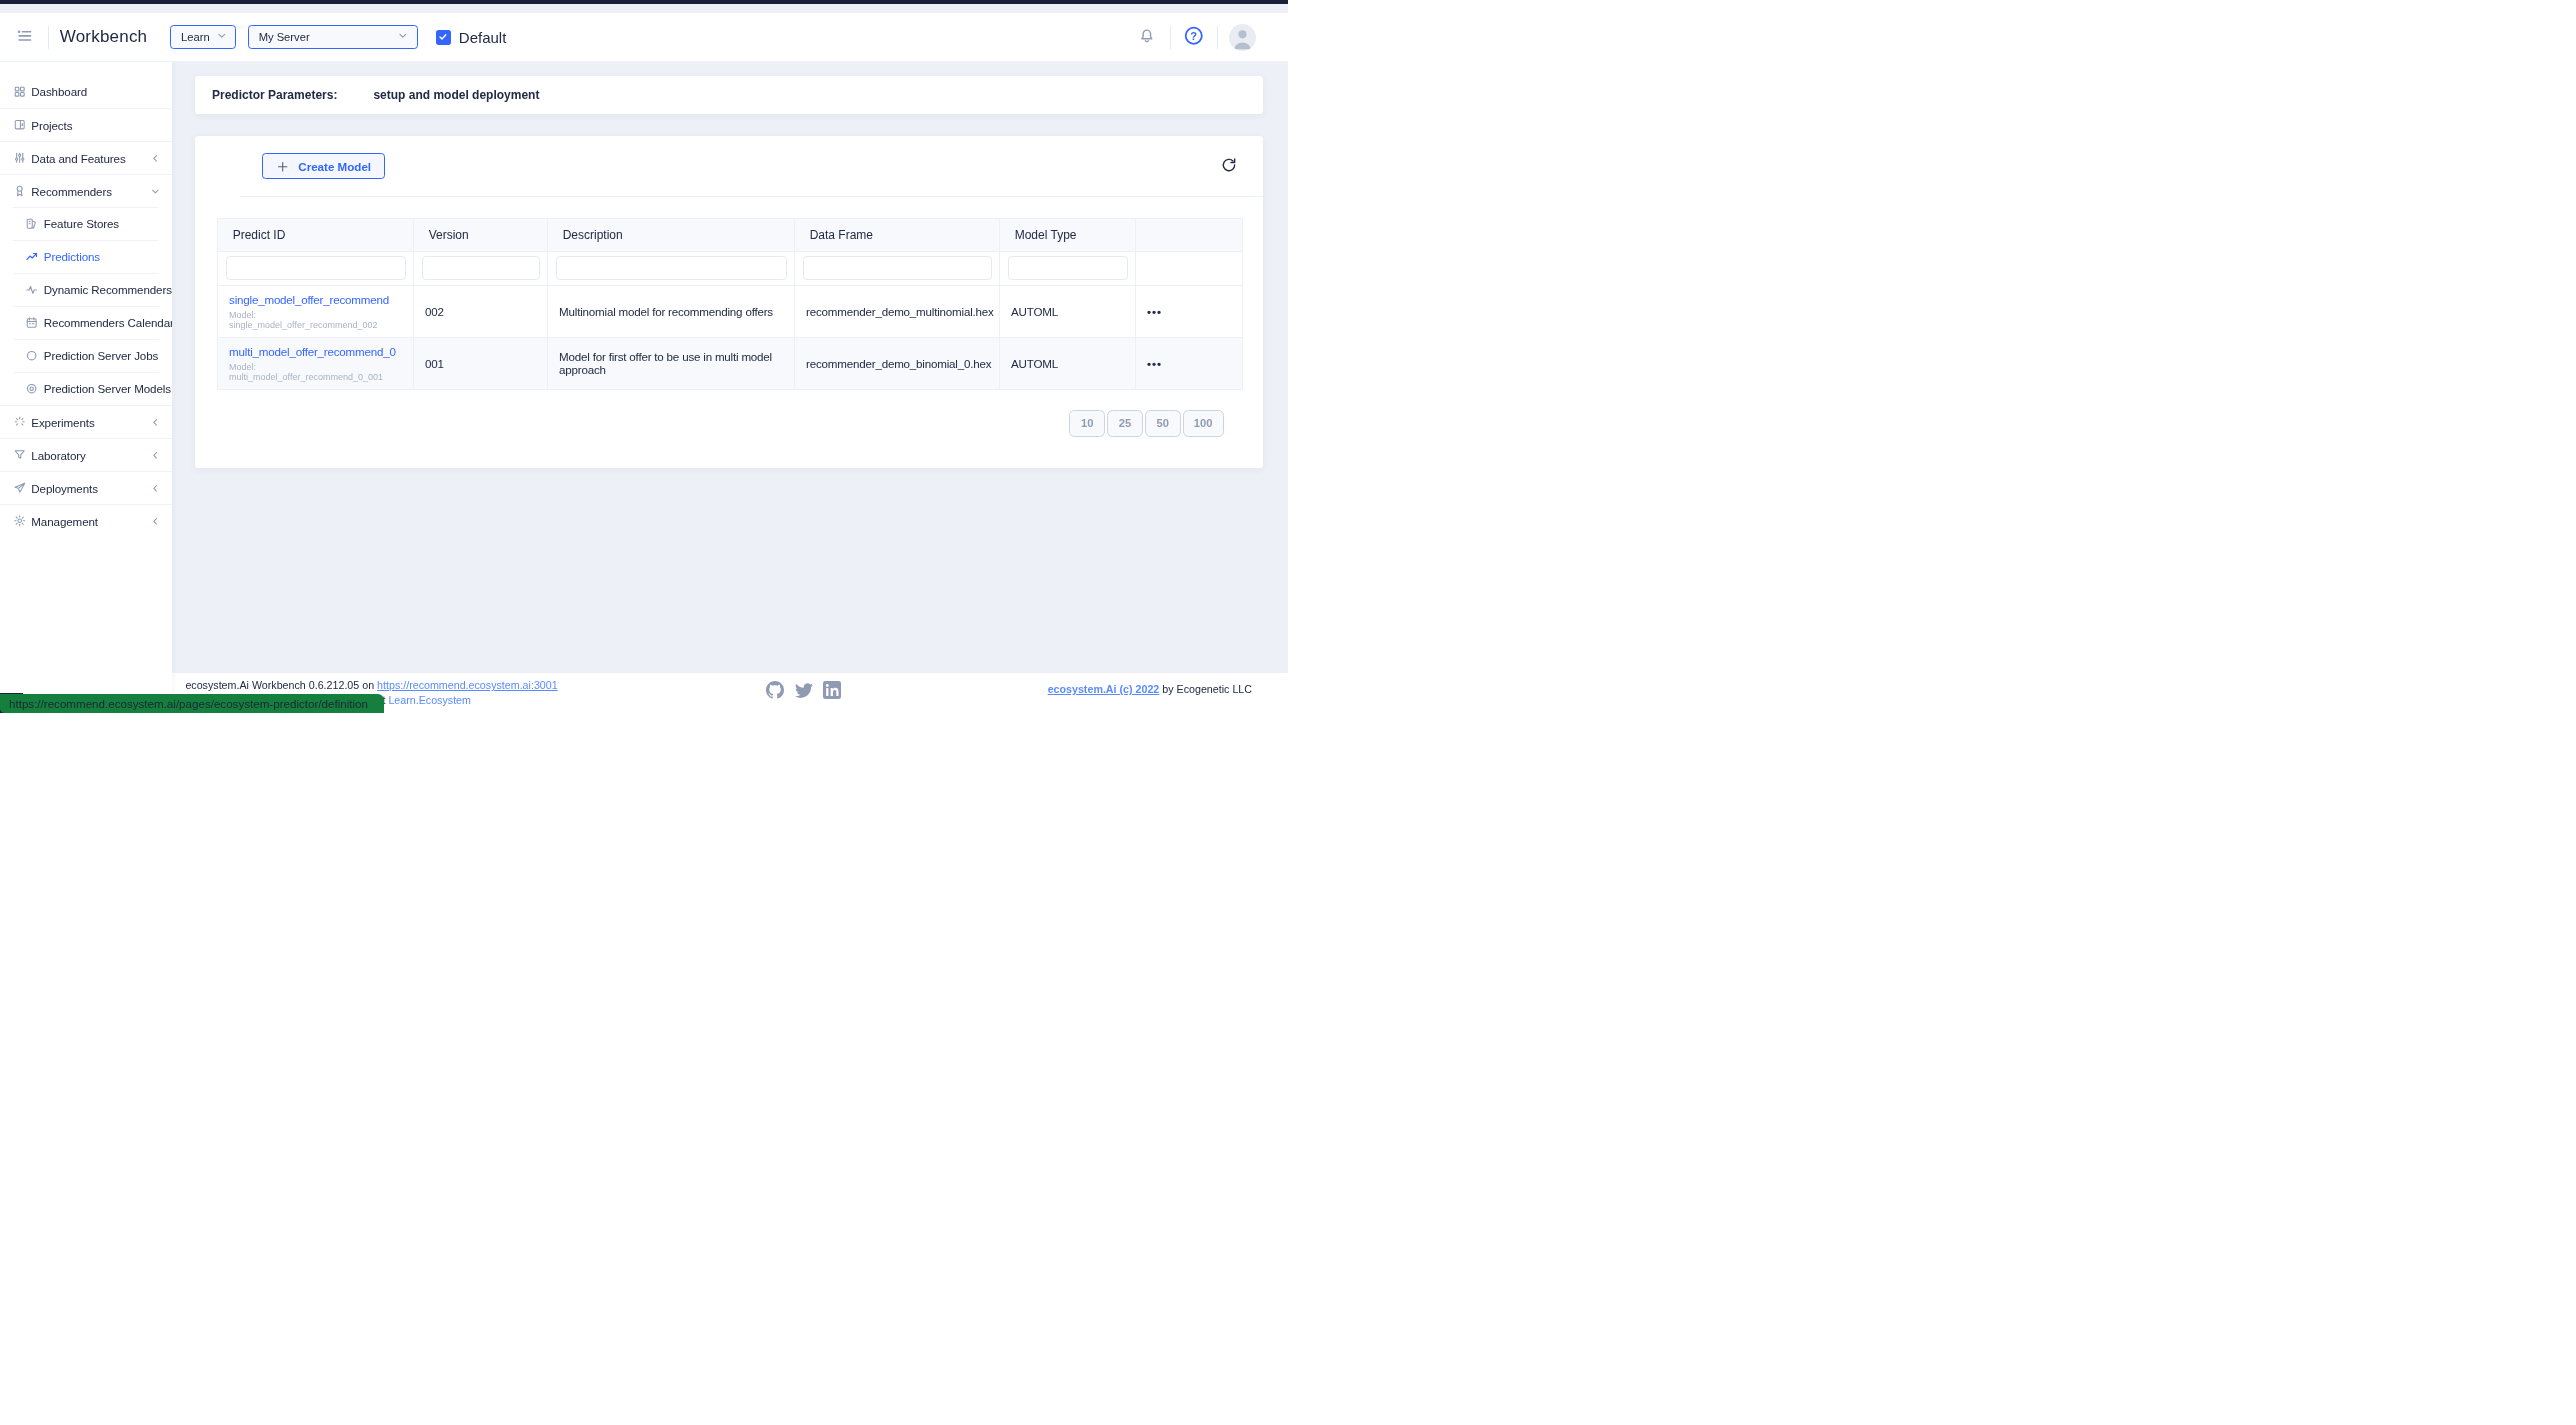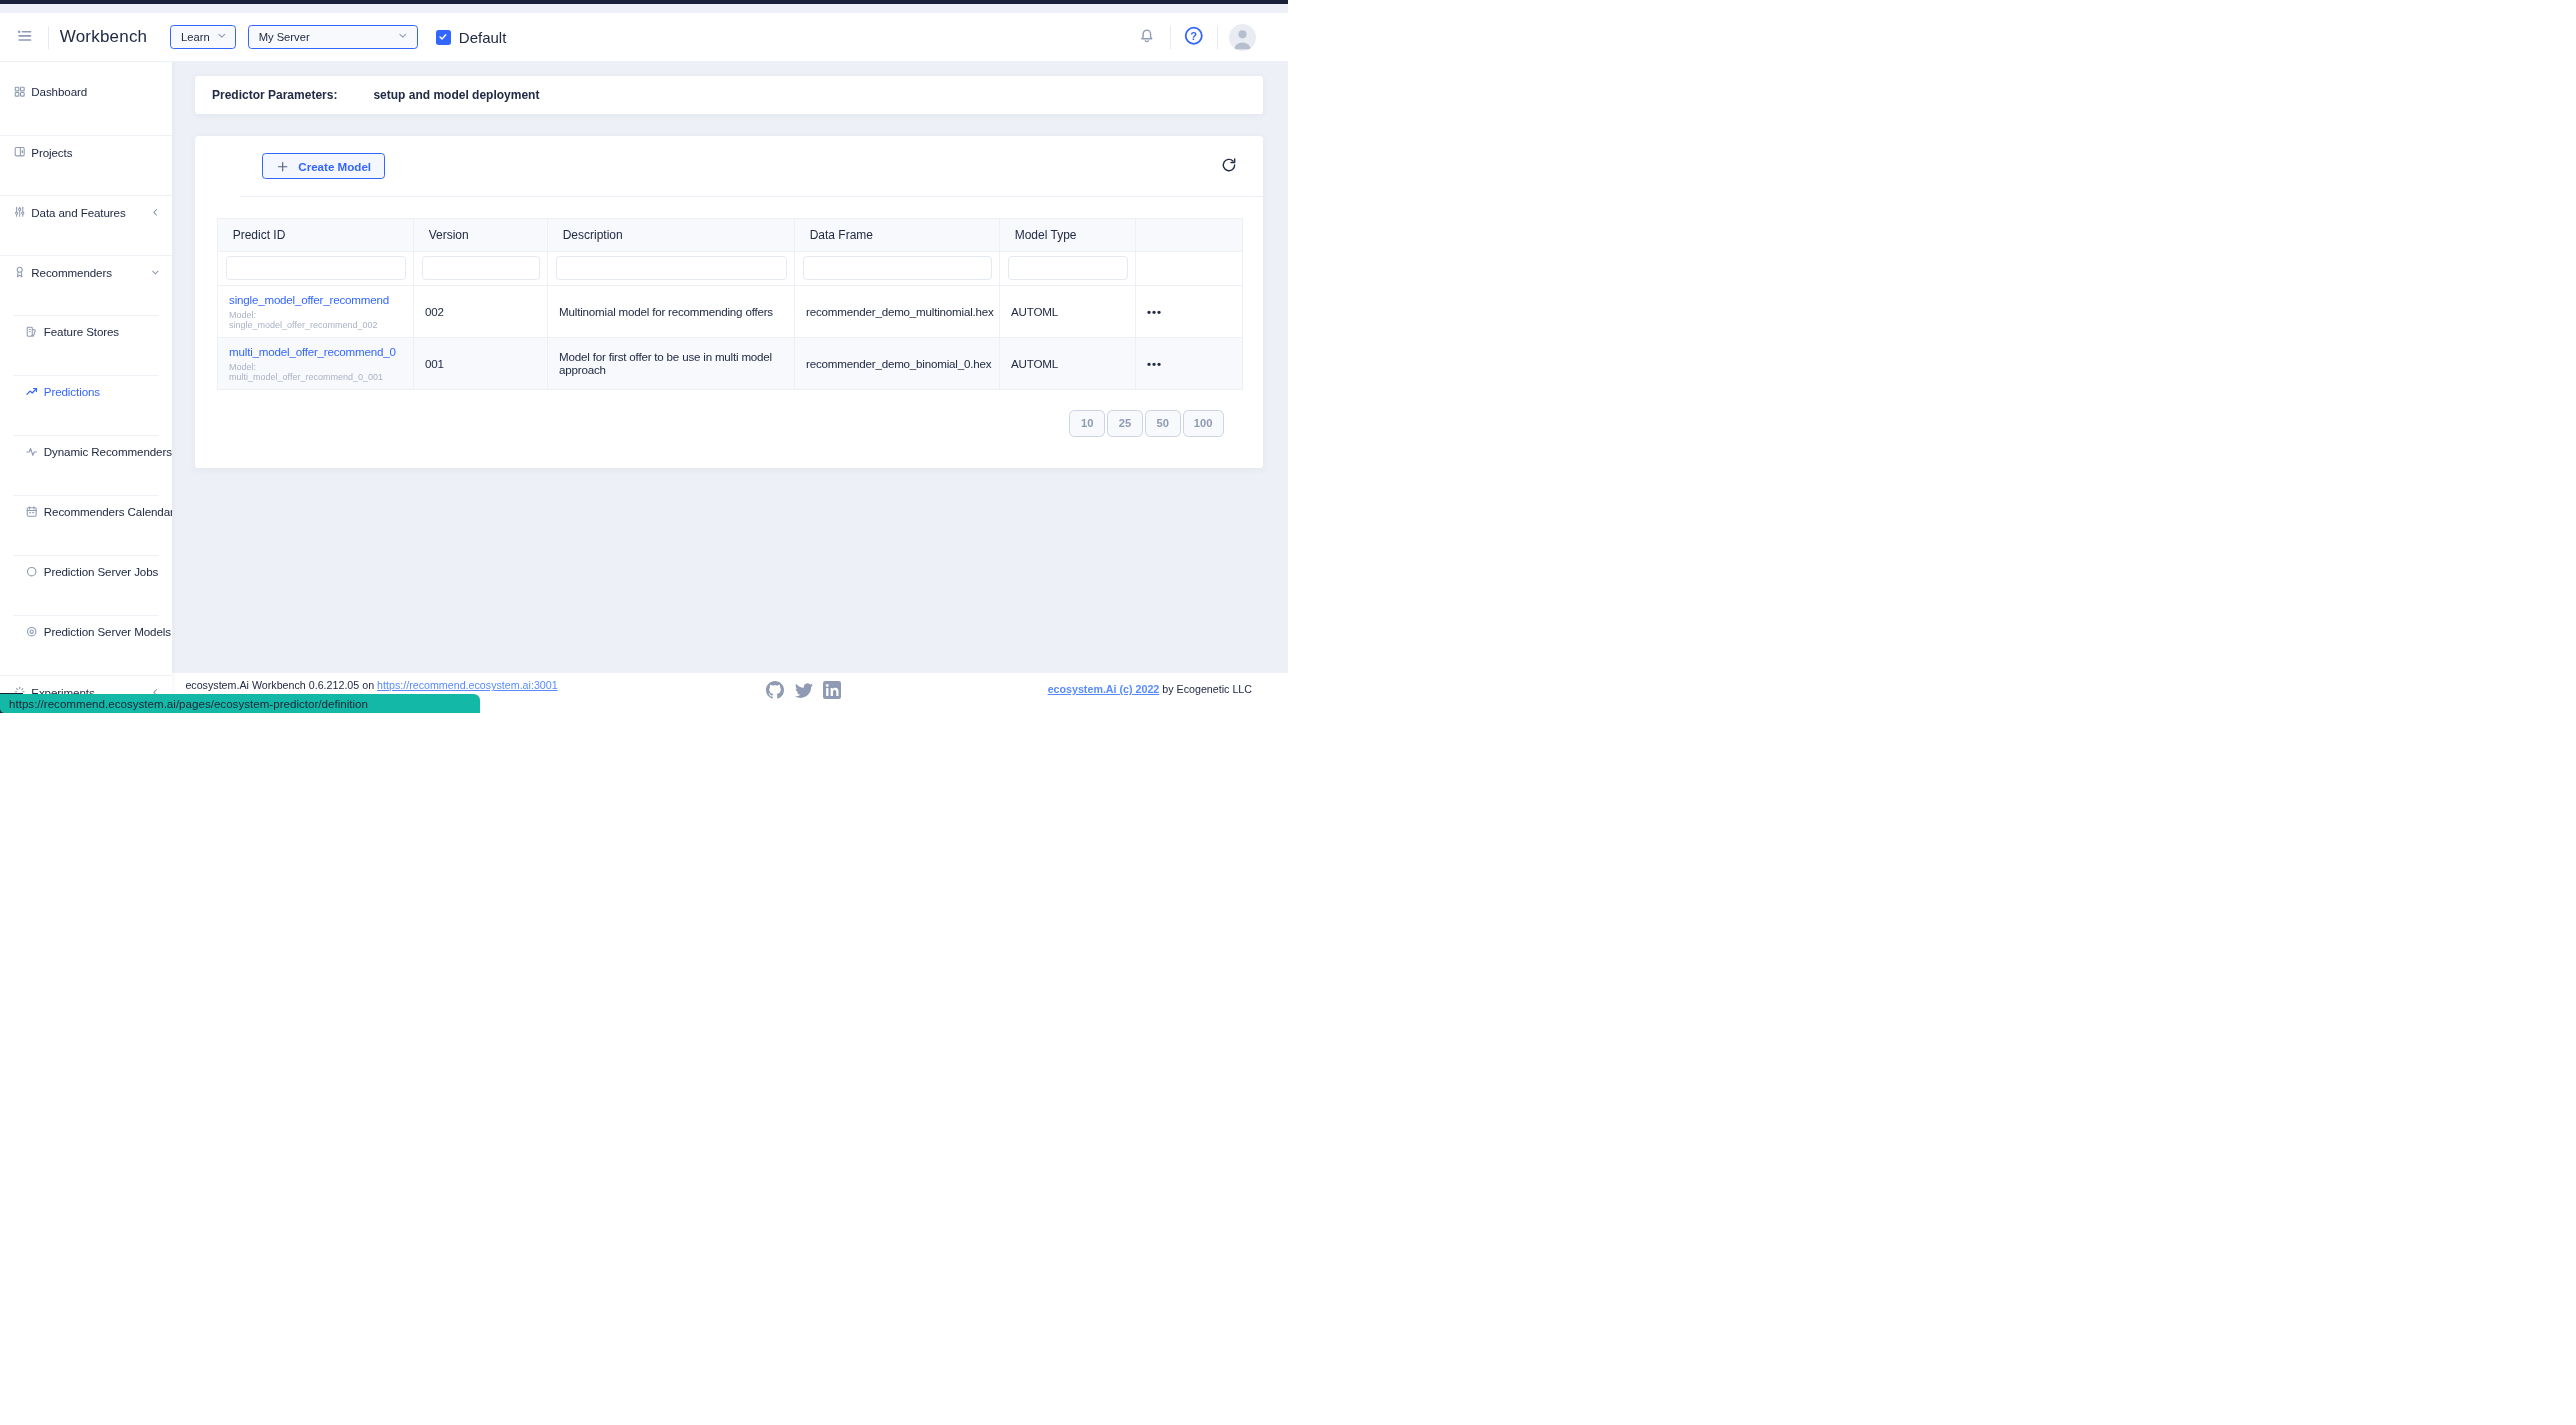--- a/index.html
+++ b/index.html
@@ -23,21 +23,21 @@
   .cbx-label { margin-left:8px; font-size:15px; color:#222b45; }
   .appbar-right { margin-left:auto; display:flex; align-items:center; }
   .icon-btn { background:none; border:none; padding:0; cursor:pointer; display:flex; align-items:center; justify-content:center; width:25px; height:25px; }
   .avatar { width:27px; height:27px; border-radius:50%; background:#e9edf3; overflow:hidden; display:flex; align-items:flex-end; justify-content:center; cursor:pointer; }
 
   
   .sidebar { position:absolute; left:0; top:52px; width:172px; bottom:0; background:#fff; z-index:4; box-shadow:1.8px 0 5.4px rgba(34,43,69,.05); }
   .sidebar::before { content:""; position:absolute; top:0; left:0; right:0; height:10.7px; background:linear-gradient(#e3e8f0, rgba(255,255,255,0)); }
   .nav { padding-top:23px; }
   .nav-item { position:relative; display:flex; align-items:center; height:33px; padding:0 11.6px 0 12.5px; cursor:pointer; overflow:hidden; }
-  .nav-item + .nav-item { border-top:0.9px solid #eef1f6;margin-top:27px; }
+  .nav-item + .nav-item { border-top:0.9px solid #eef1f6; }
   .nav-sub { padding-left:25px; border-top:none !important; }
   .nav-sub::before { content:""; position:absolute; top:0; left:13.4px; right:13.4px; height:0.9px; background:#eef2f7; }
   .nicon { width:13.4px; height:13.4px; margin-right:5.4px; display:flex; align-items:center; justify-content:center; flex:0 0 auto; }
   .nicon svg { display:block; }
   .nlabel { font-size:11.6px; letter-spacing:-0.1px; color:#222b45; white-space:nowrap; }
   .nav-item.active .nlabel { color:#3366ff; }
   .chev { margin-left:auto; display:flex; align-items:center; }
 
   
   .content { position:absolute; left:172px; top:52px; right:0; bottom:0; background:#edf1f7; }
@@ -72,21 +72,21 @@
   .f-left { position:absolute; left:13.4px; top:5.4px; font-size:10.7px; line-height:15px; color:#222b45; white-space:nowrap; }
   .f-link { color:#598bff; text-decoration:underline; cursor:pointer; }
   .f-link2 { color:#598bff; text-decoration:none; cursor:pointer; }
   .f-social { position:absolute; left:594px; top:8px; display:flex; gap:10.7px; align-items:center; }
   .f-social a { display:flex; cursor:pointer; }
   .f-right { position:absolute; right:36px; top:9.8px; font-size:10.7px; color:#222b45; white-space:nowrap; }
   .f-right .c-link { color:#598bff; font-weight:700; text-decoration:underline; cursor:pointer; }
 
   
   .corner-dark { position:absolute; left:0; bottom:0; width:23px; height:19.7px; background:#1a2138; z-index:19; }
-  .status-tooltip { position:absolute; left:0; bottom:0; width:480px; height:19px; background:#14b8a6; border-radius:0 6.3px 0 4.5px; display:flex; align-items:center; padding:0 9px; font-size:11.6px; color:#1c2437; z-index:20; white-space:nowrap; overflow:hidden; }
+  .status-tooltip { position:absolute; left:0; bottom:0; width:384px; height:19px; background:#15803d; border-radius:0 6.3px 0 4.5px; display:flex; align-items:center; padding:0 9px; font-size:11.6px; color:#1c2437; z-index:20; white-space:nowrap; overflow:hidden; }
 </style>
 </head>
 <body>
 
 <div class="page">
   <div class="top-strip"></div>
 
   <header class="appbar">
     <button class="menu-btn">
       <span>

